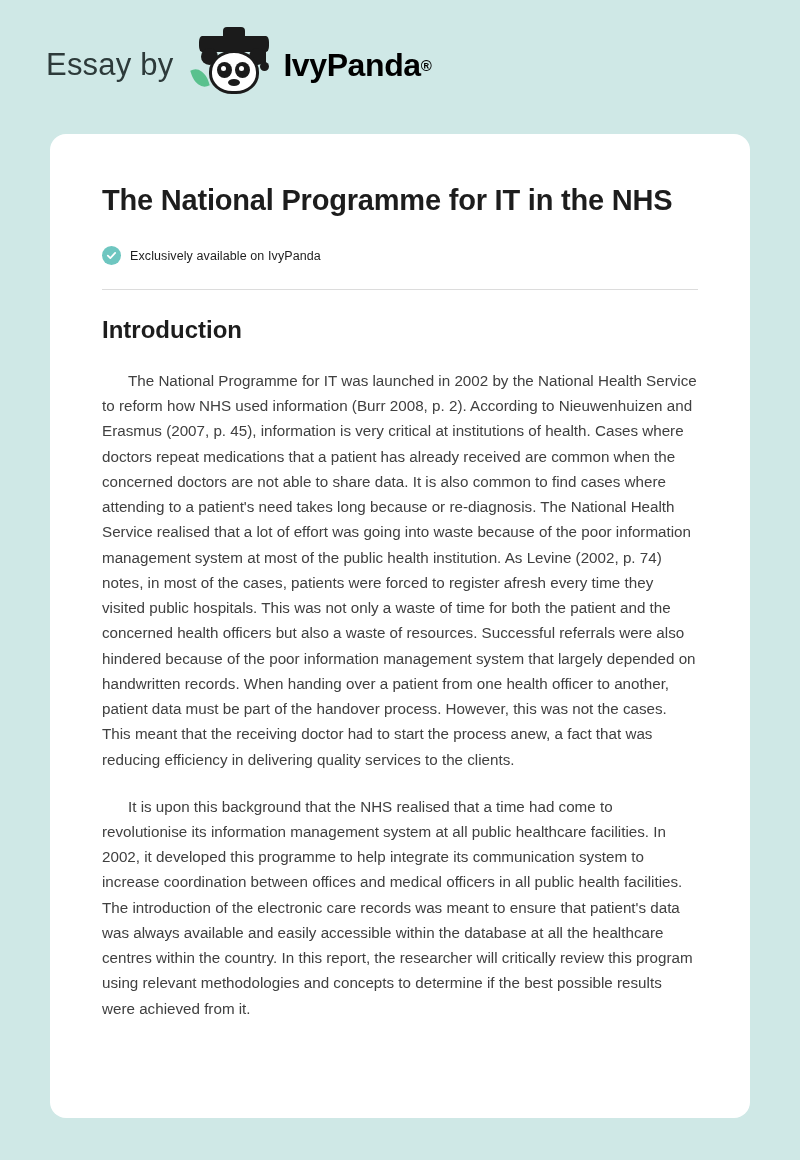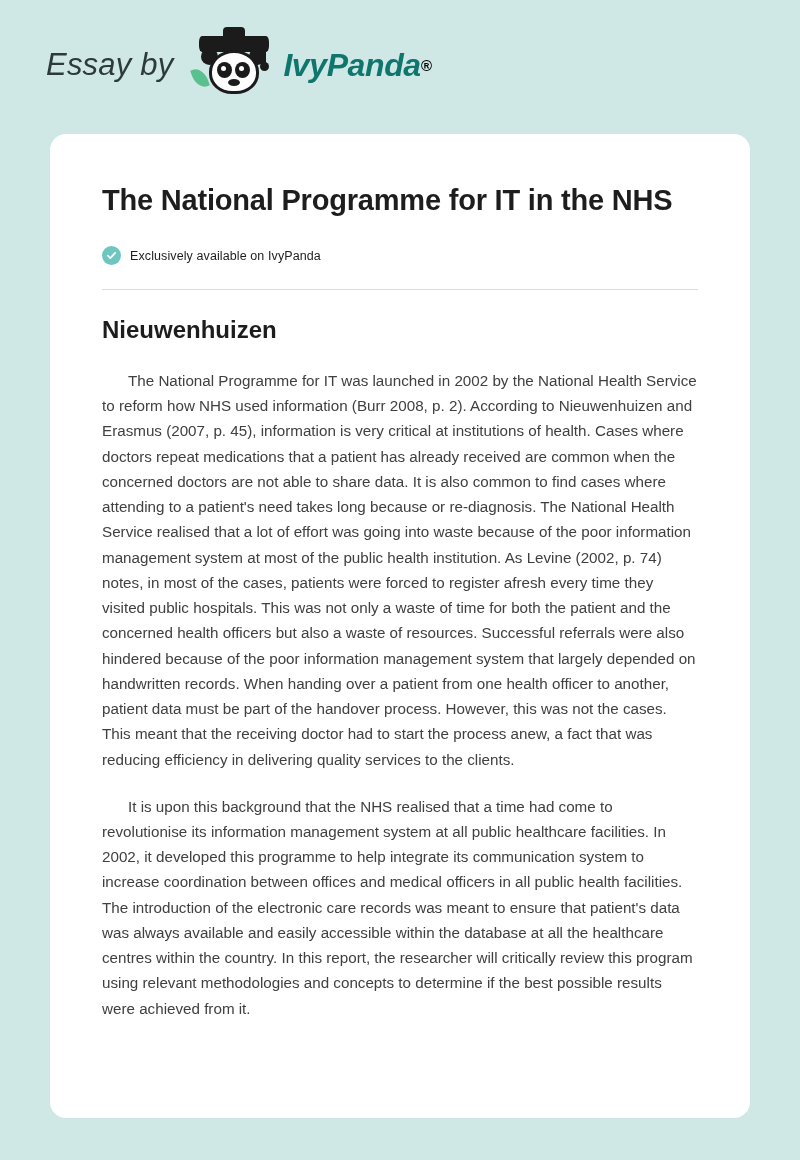--- a/index.html
+++ b/index.html
@@ -19,21 +19,20 @@
     box-sizing: border-box;
     position: relative;
   }
   
   .brand {
     display: flex;
     align-items: center;
     padding: 38px 0 0 46px;
     height: 92px;
     box-sizing: border-box;
-    font-style: italic;
   }
   .brand-essay {
     font-size: 31px;
     color: #2d3a3a;
     font-weight: 400;
     letter-spacing: 0.2px;
     margin-right: 14px;
   }
   .brand-logo {
     display: flex;
@@ -139,21 +138,21 @@
     top: 34px;
     width: 14px;
     height: 20px;
     background: #5ac18e;
     border-radius: 0 80% 0 80%;
     transform: rotate(-18deg);
   }
   .brand-name {
     font-size: 32px;
     font-weight: bold;
-    color: #0f766e;
+    color: #000000;
     letter-spacing: -0.4px;
   }
   .brand-reg {
     font-size: 15px;
     vertical-align: super;
     font-weight: bold;
   }
   
   .card {
     margin: 42px 50px 12px 50px;
@@ -247,19 +246,19 @@
       <span class="check-badge">
         <svg width="11" height="11" viewBox="0 0 12 12" aria-hidden="true">
           <path d="M2 6.2 L4.7 8.8 L10 3.2" fill="none" stroke="#ffffff" stroke-width="1.9" stroke-linecap="round" stroke-linejoin="round"></path>
         </svg>
       </span>
       <span class="exclusive-text">Exclusively available on IvyPanda</span>
     </div>
 
     <hr class="divider">
 
-    <h2 class="section-heading">Nieuwenhuizen</h2>
+    <h2 class="section-heading">Introduction</h2>
 
     <p class="body-par">The National Programme for IT was launched in 2002 by the National Health Service to reform how NHS used information (Burr 2008, p. 2). According to Nieuwenhuizen and Erasmus (2007, p. 45), information is very critical at institutions of health. Cases where doctors repeat medications that a patient has already received are common when the concerned doctors are not able to share data. It is also common to find cases where attending to a patient's need takes long because or re-diagnosis. The National Health Service realised that a lot of effort was going into waste because of the poor information management system at most of the public health institution. As Levine (2002, p. 74) notes, in most of the cases, patients were forced to register afresh every time they visited public hospitals. This was not only a waste of time for both the patient and the concerned health officers but also a waste of resources. Successful referrals were also hindered because of the poor information management system that largely depended on handwritten records. When handing over a patient from one health officer to another, patient data must be part of the handover process. However, this was not the cases. This meant that the receiving doctor had to start the process anew, a fact that was reducing efficiency in delivering quality services to the clients.</p>
     <p class="body-par">It is upon this background that the NHS realised that a time had come to revolutionise its information management system at all public healthcare facilities. In 2002, it developed this programme to help integrate its communication system to increase coordination between offices and medical officers in all public health facilities. The introduction of the electronic care records was meant to ensure that patient's data was always available and easily accessible within the database at all the healthcare centres within the country. In this report, the researcher will critically review this program using relevant methodologies and concepts to determine if the best possible results were achieved from it.</p>
 
   </main>
 </div>
 
 </body></html>

